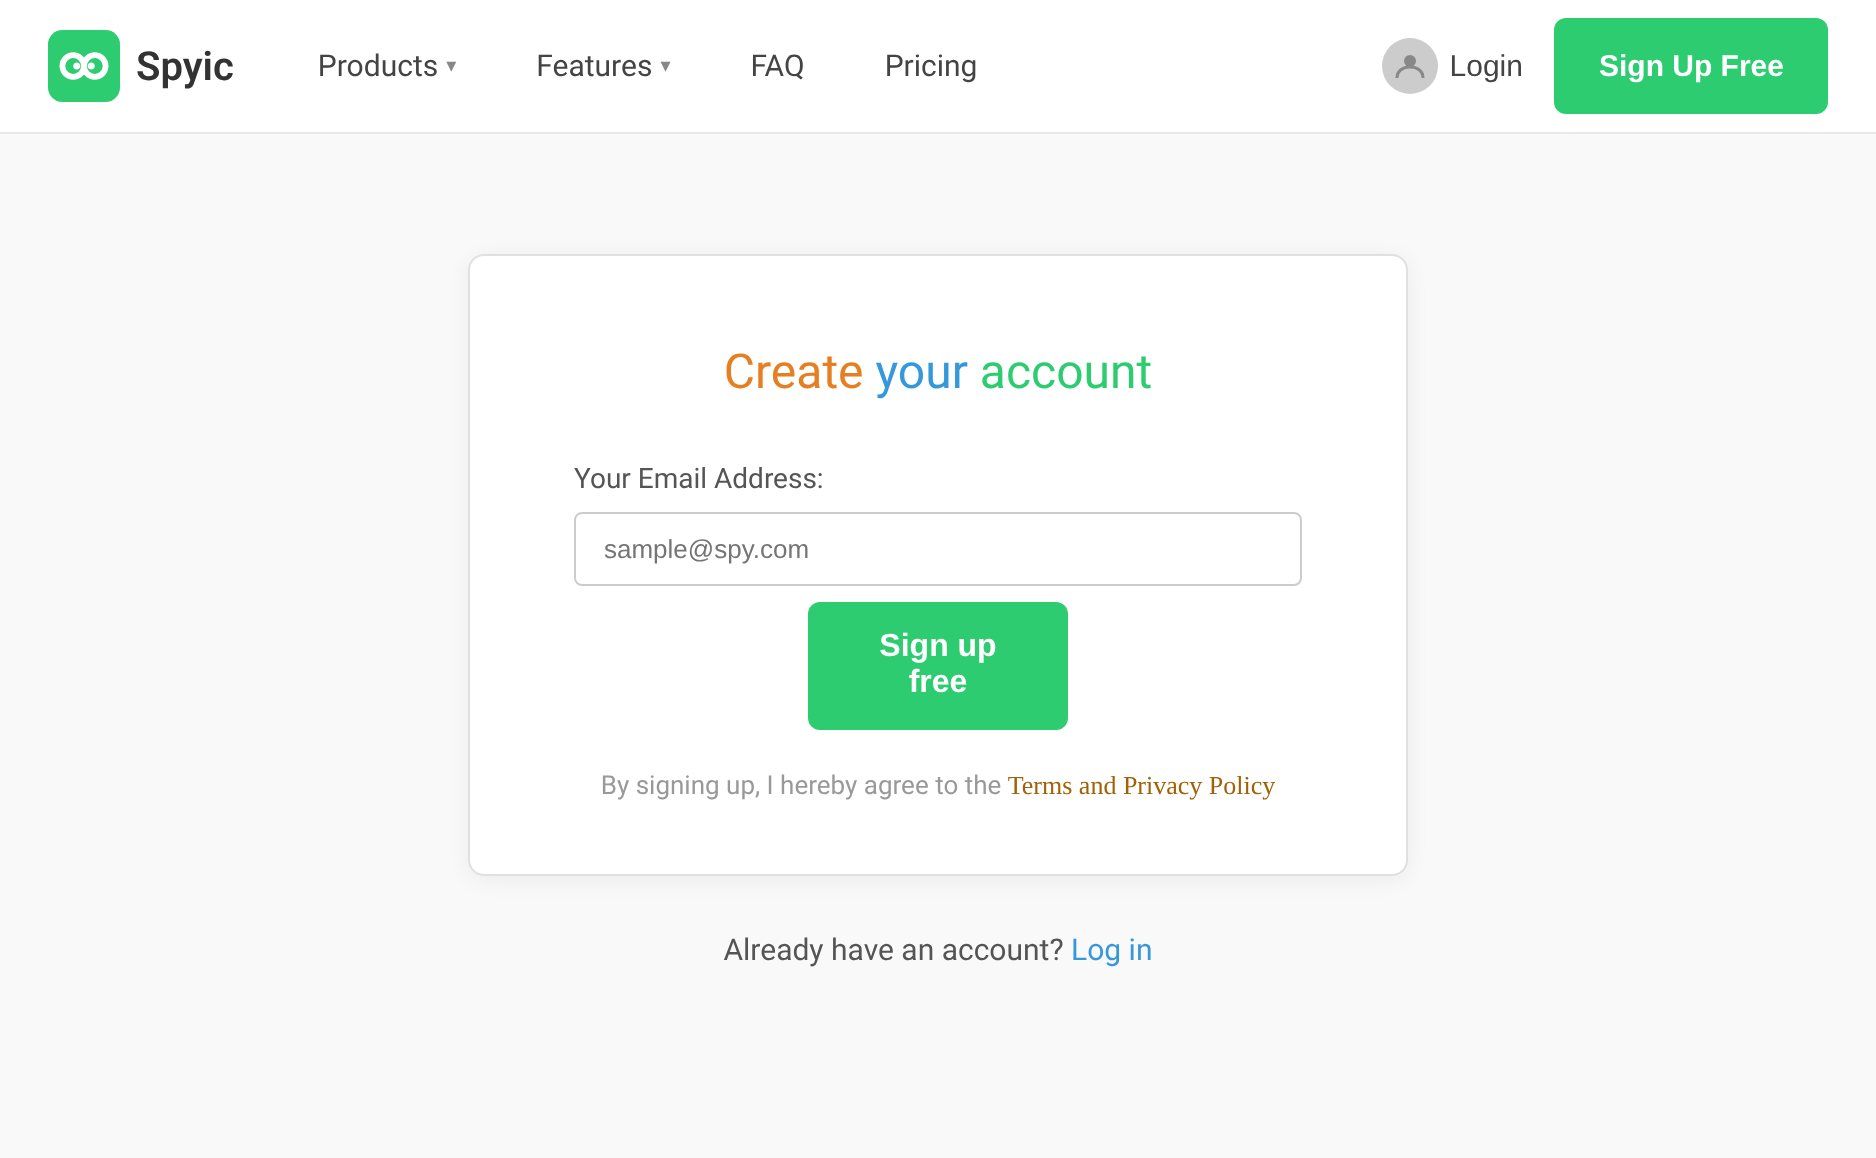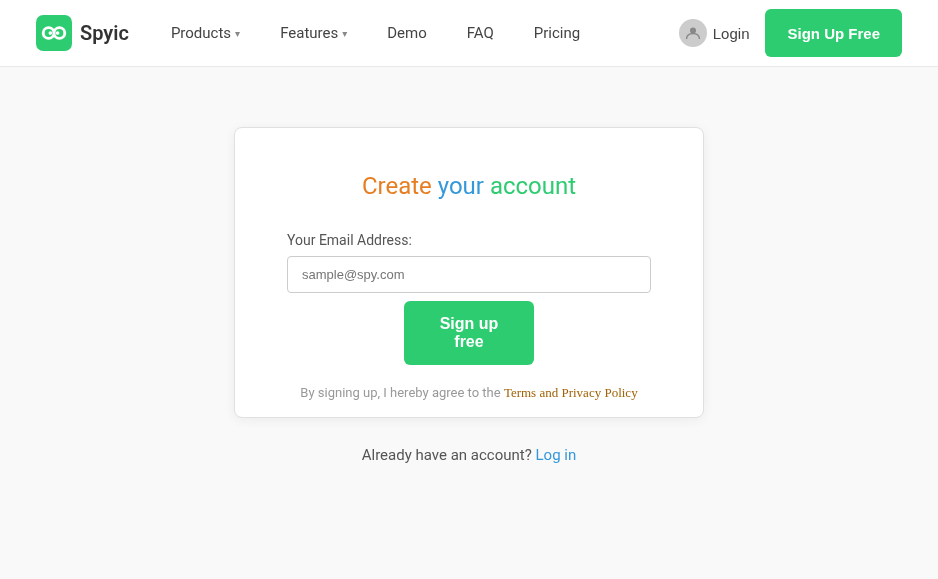--- a/index.html
+++ b/index.html
@@ -9,21 +9,21 @@
       color: #333;
     }
 
     
     .navbar {
       background: #fff;
       border-bottom: 1px solid #e8e8e8;
       height: 67px;
       display: flex;
       align-items: center;
-      padding: 0 36px;
+      padding: 0 24px;
       gap: 0;
     }
     .nav-brand {
       display: flex;
       align-items: center;
       gap: 8px;
       text-decoration: none;
       margin-right: 24px;
     }
     .nav-logo {
@@ -102,21 +102,21 @@
       flex-direction: column;
       align-items: center;
       padding: 60px 16px 40px;
     }
 
     
     .signup-card {
       background: #fff;
       border: 1px solid #e0e0e0;
       border-radius: 8px;
-      padding: 44px 52px 16px;
+      padding: 44px 52px 36px;
       width: 470px;
       max-width: 100%;
       box-shadow: 0 2px 12px rgba(0,0,0,0.06);
     }
 
     .card-title {
       text-align: center;
       font-size: 24px;
       font-weight: 400;
       margin-bottom: 32px;
@@ -202,23 +202,20 @@
   </a>
 
   <div class="nav-links">
     <a class="nav-link" href="#">
       <span>Products</span>
       <span class="chevron">▾</span>
     </a>
     <a class="nav-link" href="#">
       <span>Features</span>
       <span class="chevron">▾</span>
-    </a>
-    <a class="nav-link" href="#">
-      <span>Demo</span>
     </a>
     <a class="nav-link" href="#">
       <span>FAQ</span>
     </a>
     <a class="nav-link" href="#">
       <span>Pricing</span>
     </a>
   </div>
 
   <div class="nav-right">

